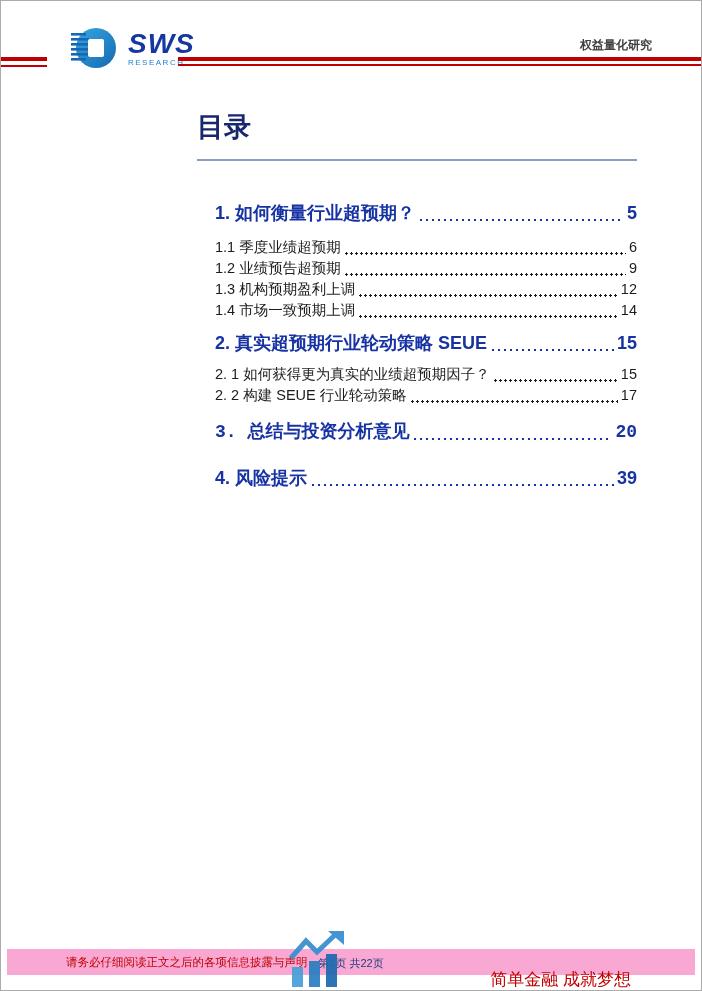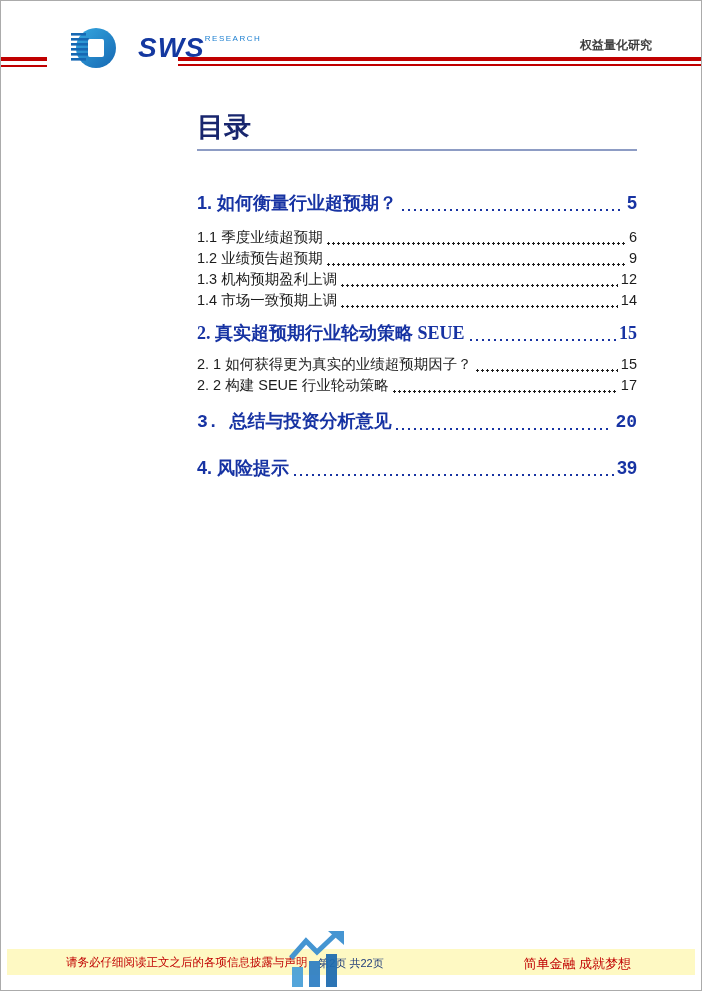--- a/index.html
+++ b/index.html
@@ -6,56 +6,56 @@
   *{box-sizing:border-box;}
   body{font-family:"Liberation Sans","DejaVu Sans",sans-serif;}
   .page{
     position:relative;width:702px;height:991px;background:#ffffff;
     border:1px solid #ababab;overflow:hidden;margin:0 auto;
   }
   
   .header{position:absolute;top:0;left:0;width:100%;height:90px;}
   .logo{position:absolute;left:70px;top:24px;display:flex;align-items:center;}
   .logo-globe{position:relative;width:46px;height:46px;flex:0 0 auto;}
-  .logo-text{margin-left:21px;display:flex;flex-direction:row;line-height:1;}
+  .logo-text{margin-left:11px;display:flex;flex-direction:column;line-height:1;}
   .logo-brand{font-size:28px;font-weight:bold;color:#1438a0;letter-spacing:1px;font-style:italic;}
   .logo-sub{font-size:8px;font-weight:normal;color:#1d7fd0;letter-spacing:1.5px;margin-top:1px;}
   .cat-label{position:absolute;top:36px;right:49px;font-size:12px;color:#404040;font-weight:bold;}
   .rule{position:absolute;background:#c00000;}
   .rule-left-thick{left:0;top:56px;width:46px;height:4px;}
   .rule-left-thin{left:0;top:64px;width:46px;height:2px;}
   .rule-right-thick{left:177px;top:56px;width:525px;height:4px;}
   .rule-right-thin{left:177px;top:63px;width:525px;height:2px;}
   
   .toc{position:absolute;left:196px;top:110px;width:440px;}
   .toc-title{font-size:27px;line-height:32px;font-weight:bold;color:#18266e;
-    padding-bottom:6px;border-bottom:2px solid #8d9cc4;margin:0;}
-  .toc-row{display:flex;align-items:baseline;}
+    padding-bottom:16px;border-bottom:2px solid #8d9cc4;margin:0;}
+  .toc-row{display:flex;align-items:baseline;margin-left:18px;}
   .toc-lv1{margin-top:0;font-size:18px;line-height:24px;font-weight:bold;color:#1733a3;}
   .row-1{margin-top:40px;}
-  .row-2{margin-top:10px;font-family:Liberation Serif, serif;}
+  .row-2{margin-top:10px;}
   .row-3{margin-top:14px;font-family:Liberation Mono, monospace;}
   .row-4{margin-top:22px;align-items:flex-end;}
   .toc-sub{font-size:14.5px;line-height:21px;color:#1c1c1c;font-weight:normal;align-items:center;}
   .sub-group-1{margin-top:12px;}
   .sub-group-2{margin-top:9px;}
   .toc-label{white-space:nowrap;flex:0 0 auto;}
   .dots{flex:1 1 auto;height:7px;margin:0 3px;align-self:flex-end;
     background-image:radial-gradient(circle,#1c1c1c 1px,rgba(0,0,0,0) 1.2px);
     background-size:5px 5px;background-position:left bottom 2px;background-repeat:repeat-x;}
   .dots-lv1{background-image:radial-gradient(circle,#1733a3 1.3px,rgba(0,0,0,0) 1.5px);
     background-size:6px 6px;}
   .toc-page{flex:0 0 auto;white-space:nowrap;}
   
   .footer-band{position:absolute;left:6px;right:6px;top:948px;height:26px;
-    background:#fef9c3;z-index:1;}
+    background:#f9a8d4;z-index:1;}
   .footer-disclaimer{position:absolute;left:59px;top:6px;font-size:11.5px;color:#c00000;}
   .footer-pagenum{position:absolute;left:0;right:0;top:7px;text-align:center;
     font-size:11px;color:#1f3c7a;}
-  .footer-slogan{position:absolute;right:64px;top:6px;font-size:13px;color:#c00000;}
+  .footer-slogan{position:absolute;right:64px;top:19px;font-size:17px;color:#c00000;}
   
   .watermark{position:absolute;left:287px;top:922px;z-index:2;display:flex;opacity:0.94;}
   .wm-icon{flex:0 0 auto;margin-top:8px;}
   .wm-textcol{margin-left:8px;display:flex;flex-direction:column;}
   .wm-name{font-size:38px;line-height:42px;font-weight:bold;color:#4d7fb8;letter-spacing:3px;}
   .wm-site{font-size:20px;line-height:24px;font-weight:600;color:#1b3a66;letter-spacing:1.5px;}
 </style>
 </head>
 <body>
 

